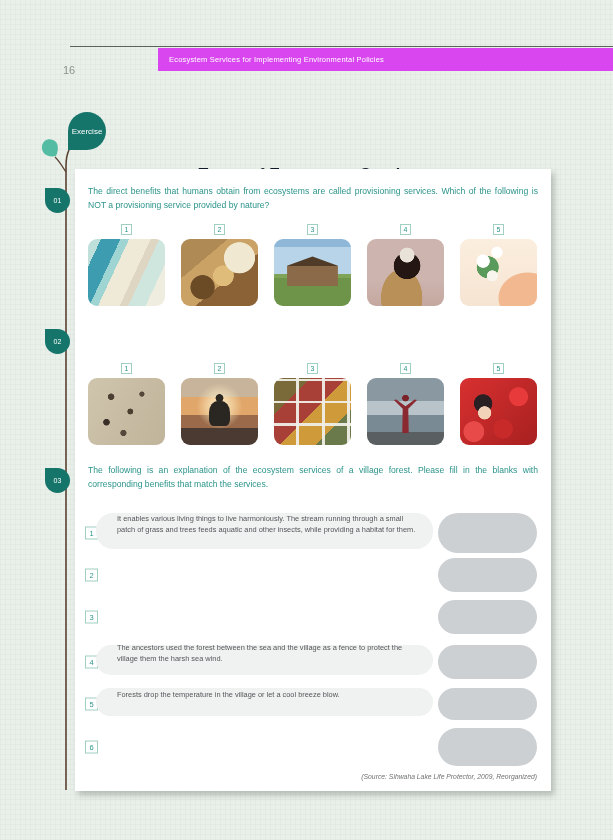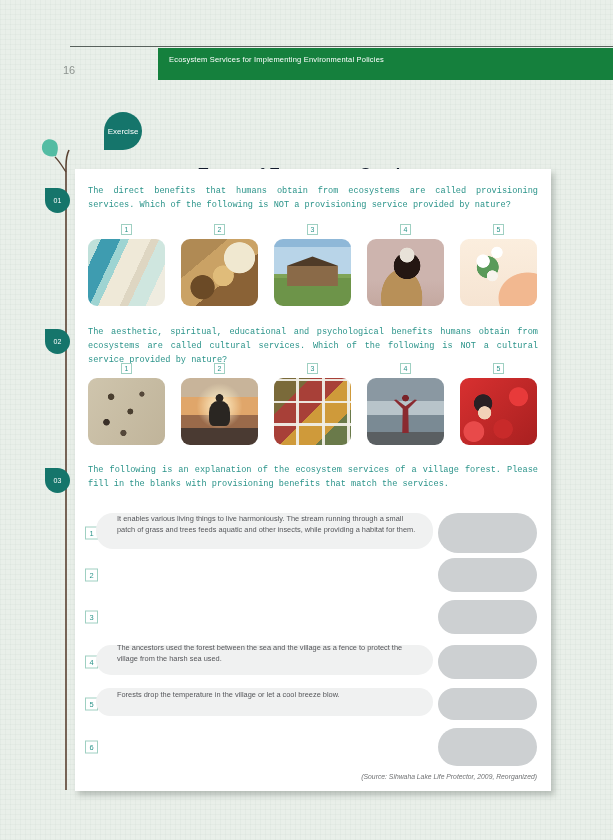--- a/index.html
+++ b/index.html
@@ -7,46 +7,46 @@
     width:613px; height:840px; position:relative; overflow:hidden;
     background-color:#e9efe9;
     background-image:
       repeating-linear-gradient(0deg, rgba(120,150,135,.05) 0 1px, transparent 1px 5px),
       repeating-linear-gradient(90deg, rgba(120,150,135,.05) 0 1px, transparent 1px 5px);
     font-family:"Liberation Sans", sans-serif;
   }
   .top-rule { position:absolute; left:70px; right:0; top:46px; height:1px; background:#58615c; }
   .page-num { position:absolute; left:63px; top:64px; font-size:11px; color:#8d938f; }
   .header-bar {
-    position:absolute; left:158px; right:0; top:48px; height:32px;
-    background:#15803d; color:#ffffff; font-size:7.5px; line-height:23px;
+    position:absolute; left:158px; right:0; top:48px; height:23px;
+    background:#d946ef; color:#ffffff; font-size:7.5px; line-height:23px;
     padding-left:11px; letter-spacing:.2px; box-sizing:border-box;
   }
   .branch-svg { position:absolute; left:0; top:0; width:613px; height:840px; pointer-events:none; }
   .exercise-badge {
     position:absolute; left:68px; top:112px; width:38px; height:38px;
     background:#15756b; border-radius:50% 50% 50% 0;
-    color:#fff; font-size:8px; display:flex; align-items:center; justify-content:center;margin-left:36px;
+    color:#fff; font-size:8px; display:flex; align-items:center; justify-content:center;
   }
   .doc-title {
     position:absolute; left:75px; width:476px; top:122px; text-align:center;
     color:#0f172a; font-size:16px; font-weight:bold; letter-spacing:.2px;margin-top:44px;
   }
   .card {
     position:absolute; left:75px; top:169px; width:476px; height:622px;
     background:#ffffff; box-shadow:3px 4px 6px rgba(115,125,118,.45);
   }
   .qbadge {
     position:absolute; left:-30px; width:25px; height:25px;
     background:#15756b; border-radius:0 50% 50% 50%;
     color:#fff; font-size:7px; display:flex; align-items:center; justify-content:center;
   }
   .qtext {
     position:absolute; left:13px; width:450px;
-    color:#2b948a; font-size:8.6px; line-height:1.62; text-align:justify;font-family:Liberation Mono, monospace;
+    color:#2b948a; font-size:8.6px; line-height:1.62; text-align:justify;
   }
   .opt-row { position:absolute; left:13px; width:450px; display:flex; gap:16px; }
   .opt { width:77px; }
   .opt-num {
     width:11px; height:11px; box-sizing:border-box; border:1px solid #9fd0c2;
     background:#fff; color:#2b948a; font-size:7px; line-height:10px; text-align:center;
     margin:0 auto 4px auto;
   }
   .opt-img { width:77px; height:67px; border-radius:9px; position:relative; overflow:hidden; }
 
@@ -170,21 +170,20 @@
     </div>
     <div class="opt">
       <div class="opt-num">5</div>
       <div class="opt-img ph-painting"></div>
     </div>
   </div>
 
   <div class="qbadge" style="top:160px">
     <span>02</span>
   </div>
-  <div class="qtext" style="top:157px">The aesthetic, spiritual, educational and psychological benefits humans obtain from ecosystems are called cultural services. Which of the following is NOT a cultural service provided by nature?</div>
   <div class="opt-row" style="top:194px">
     <div class="opt">
       <div class="opt-num">1</div>
       <div class="opt-img ph-ink"></div>
     </div>
     <div class="opt">
       <div class="opt-num">2</div>
       <div class="opt-img ph-meditate"></div>
     </div>
     <div class="opt">
@@ -197,41 +196,41 @@
     </div>
     <div class="opt">
       <div class="opt-num">5</div>
       <div class="opt-img ph-flowers"></div>
     </div>
   </div>
 
   <div class="qbadge" style="top:299px">
     <span>03</span>
   </div>
-  <div class="qtext" style="top:295px">The following is an explanation of the ecosystem services of a village forest. Please fill in the blanks with provisioning benefits that match the services.</div>
+  <div class="qtext" style="top:295px">The following is an explanation of the ecosystem services of a village forest. Please fill in the blanks with corresponding benefits that match the services.</div>
 
   <div class="item" style="top:344px;height:40px">
     <div class="item-num">1</div>
     <div class="item-box">
         <span>It enables various living things to live harmoniously. The stream running through a small patch of grass and trees feeds aquatic and other insects, while providing a habitat for them.</span>
       </div>
     <div class="item-pill"></div>
   </div>
   <div class="item" style="top:389px;height:34px">
     <div class="item-num">2</div>
     <div class="item-pill"></div>
   </div>
   <div class="item" style="top:431px;height:34px">
     <div class="item-num">3</div>
     <div class="item-pill"></div>
   </div>
   <div class="item" style="top:476px;height:34px">
     <div class="item-num">4</div>
     <div class="item-box">
-        <span>The ancestors used the forest between the sea and the village as a fence to protect the village from the harsh sea used.</span>
+        <span>The ancestors used the forest between the sea and the village as a fence to protect the village them the harsh sea wind.</span>
       </div>
     <div class="item-pill"></div>
   </div>
   <div class="item" style="top:519px;height:32px">
     <div class="item-num">5</div>
     <div class="item-box">
         <span>Forests drop the temperature in the village or let a cool breeze blow.</span>
       </div>
     <div class="item-pill"></div>
   </div>

